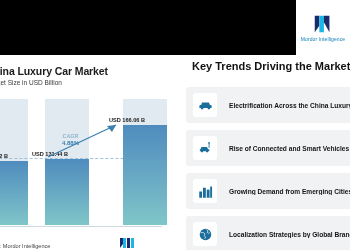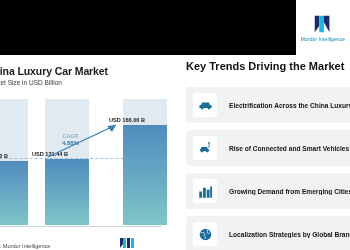--- a/index.html
+++ b/index.html
@@ -84,21 +84,21 @@
   .source {
     position: absolute; left: -18px; top: 188px;
     font-size: 5.6px; color: #444; white-space: nowrap;
   }
   .mi-foot { position: absolute; left: 120px; top: 183px; }
   .mi-foot svg { display: block; }
 
   
   .trends-panel { position: absolute; left: 180px; top: 55px; width: 170px; height: 195px; background: #fff; }
   .trends-title {
-    position: absolute; left: 6px; top: 5px;
+    position: absolute; left: 12px; top: 5px;
     font-size: 11px; font-weight: bold; color: #111; white-space: nowrap; text-align: center;
   }
   .trend-card {
     position: absolute; left: 6px; width: 168px; height: 36px;
     background: #f0f2f4; border-radius: 3px;
     display: flex; align-items: center;
   }
   .trend-card.i0 { top: 32px; }
   .trend-card.i1 { top: 75px; }
   .trend-card.i2 { top: 118px; }

